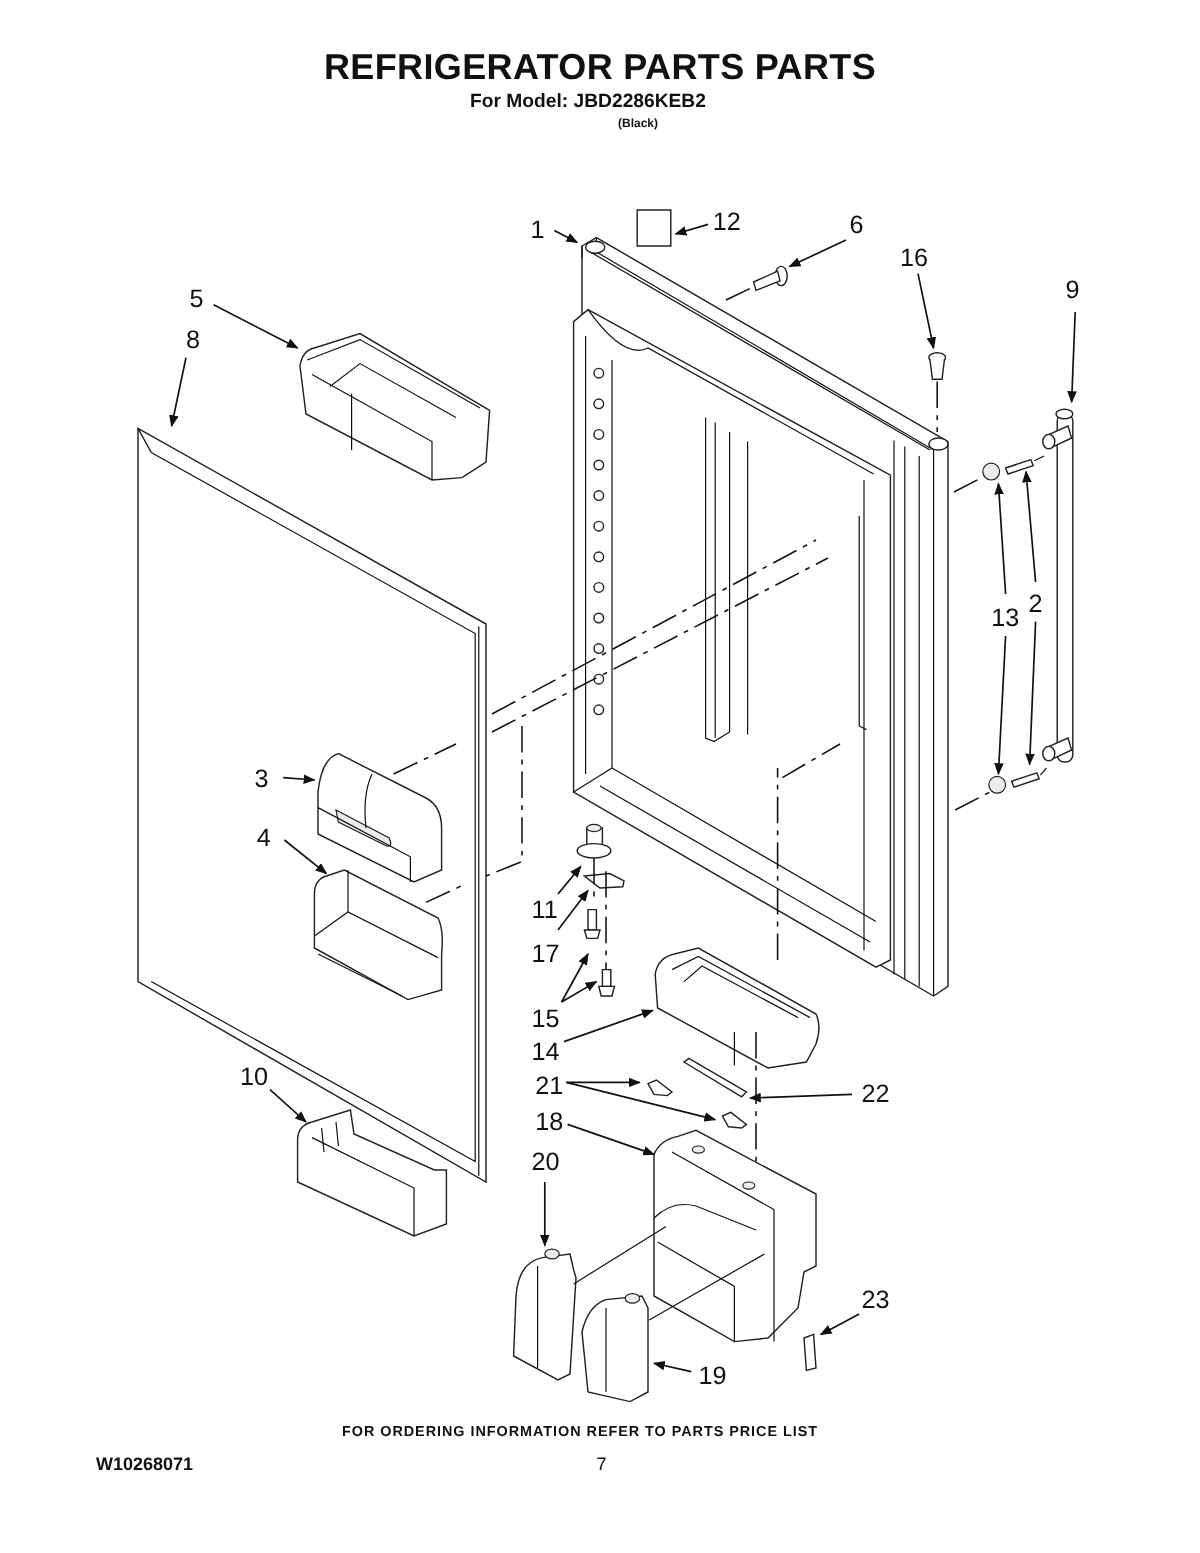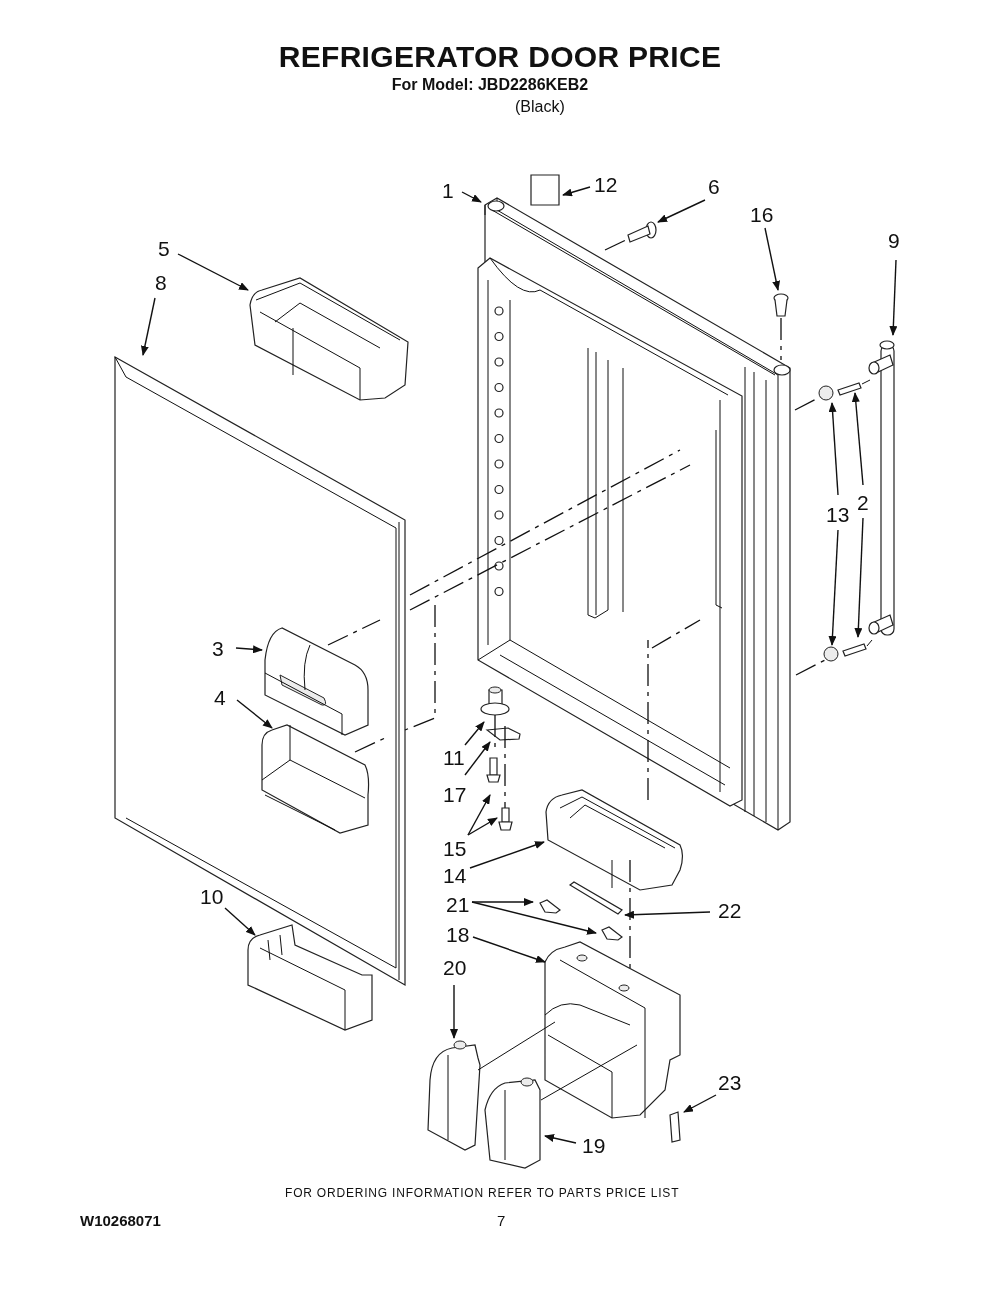--- a/index.html
+++ b/index.html
@@ -2,37 +2,37 @@
 <html><head>
 <meta charset="utf-8">
 <style>
   html, body { margin: 0; padding: 0; background: #ffffff; }
   body { width: 1000px; height: 1294px; position: relative; overflow: hidden;
          font-family: "Liberation Sans", sans-serif; color: #111; }
   .title { position: absolute; left: 0; width: 1000px; top: 40px; text-align: center;
            font-size: 30px; font-weight: bold; letter-spacing: 0.3px; }
   .model { position: absolute; left: 0; width: 980px; top: 76px; text-align: center;
            font-size: 16px; font-weight: bold; }
-  .variant { position: absolute; left: 515px; top: 98px; font-size: 16px; font-weight: normal; }
+  .variant { position: absolute; left: 515px; top: 98px; font-size: 10px; font-weight: bold; }
   .footer-note { position: absolute; left: 285px; top: 1186px; font-size: 12px;
-                 font-weight: normal; letter-spacing: 0.8px; }
+                 font-weight: bold; letter-spacing: 0.8px; }
   .doc-id { position: absolute; left: 80px; top: 1212px; font-size: 15px; font-weight: bold; }
   .page-num { position: absolute; left: 497px; top: 1212px; font-size: 15px; }
   svg#diagram { position: absolute; left: 0; top: 0; }
   .callout { font-family: "Liberation Sans", sans-serif; font-size: 21px; fill: #111; }
   .lnt { stroke: #111; stroke-width: 1; fill: none; }
   .part { stroke: #222; stroke-width: 1.2; fill: #fff; }
   .shade { stroke: #222; stroke-width: 1; fill: #ececec; }
   .dash { stroke: #111; stroke-width: 1.3; fill: none; stroke-dasharray: 22 6 4 6; }
   .arrow { stroke: #111; stroke-width: 1.4; fill: none; }
 </style>
 </head>
 <body>
 
-<div class="title">REFRIGERATOR DOOR PRICE</div>
+<div class="title">REFRIGERATOR PARTS PARTS</div>
 <div class="model">For Model: JBD2286KEB2</div>
 <div class="variant">(Black)</div>
 
 <svg id="diagram" width="1000" height="1294" viewBox="0 0 1000 1294" xmlns="http://www.w3.org/2000/svg">
   <defs>
     <marker id="ah" markerWidth="10" markerHeight="8" refX="9" refY="4" orient="auto" markerUnits="userSpaceOnUse">
       <path d="M0,0 L10,4 L0,8 z" fill="#111"></path>
     </marker>
   </defs>
 

